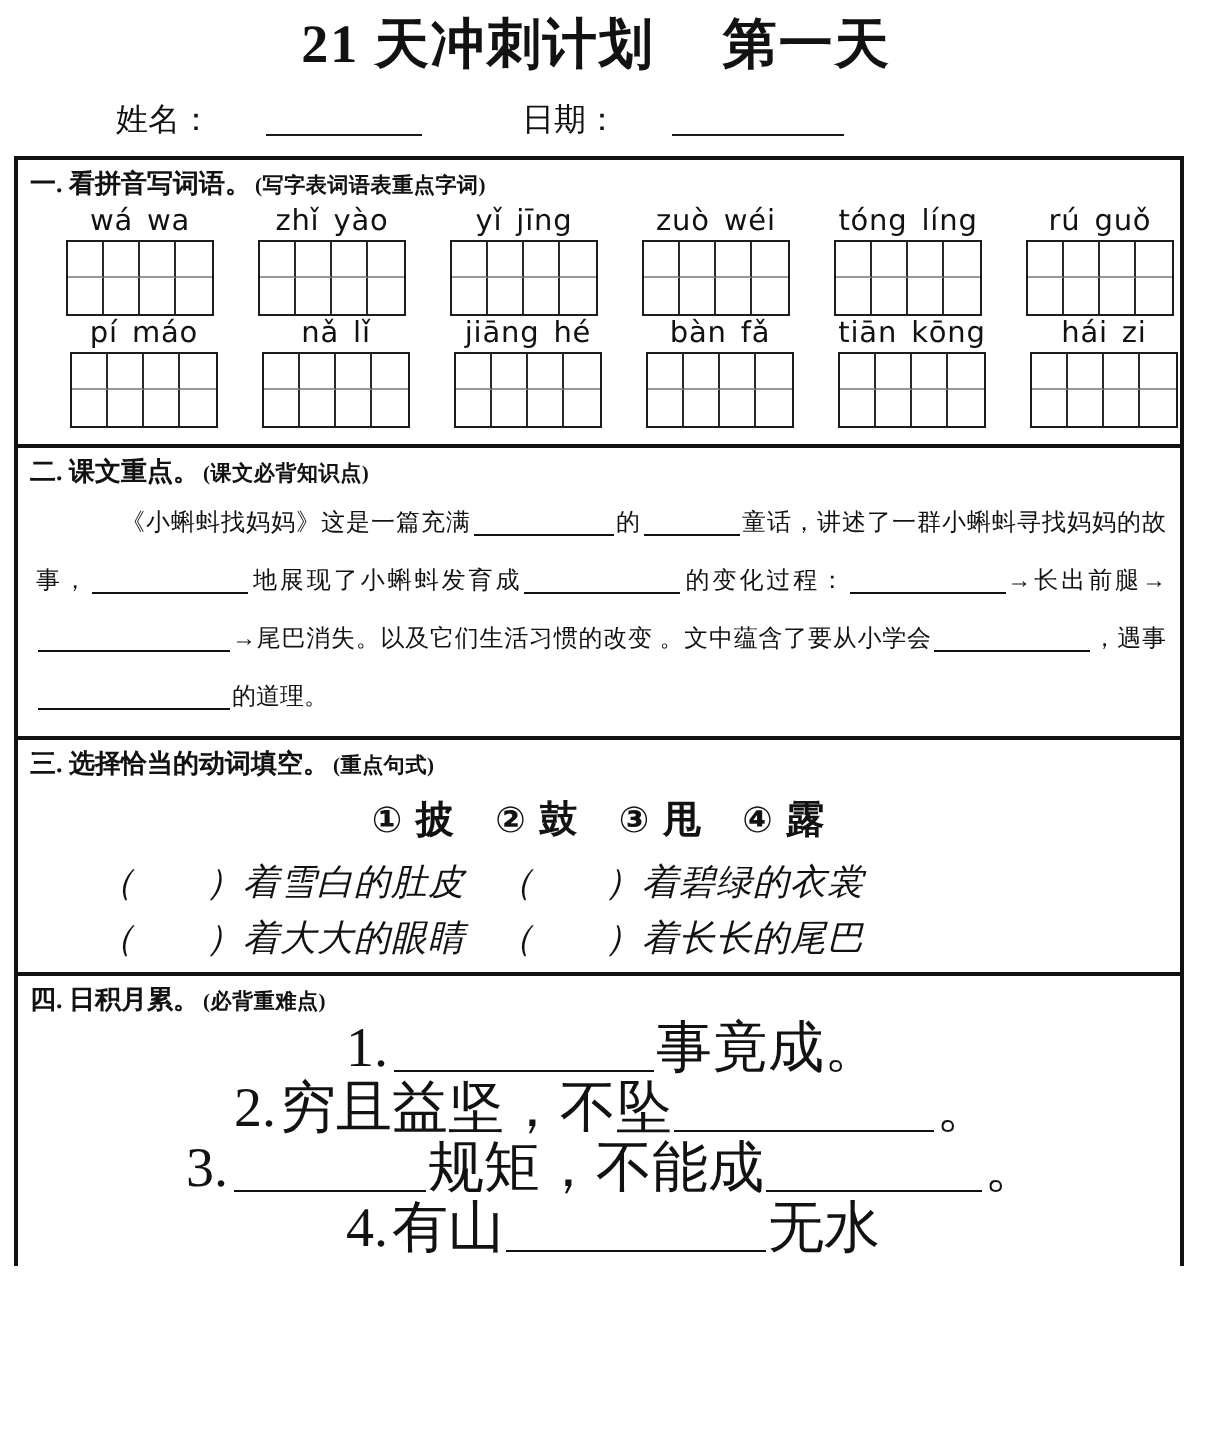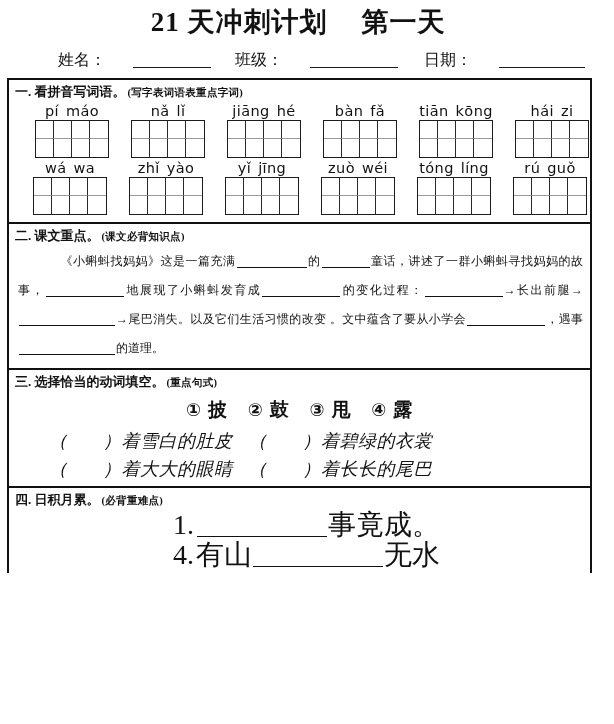--- a/index.html
+++ b/index.html
@@ -207,40 +207,117 @@
   <div class="title-row">
     <span class="title-main">21 天冲刺计划</span><span class="title-gap"></span><span class="title-day">第一天</span>
   </div>
 
   <div class="meta-row">
     <span class="meta-field">
       <span class="meta-label">姓名：</span>
       <span class="meta-blank mb-name"></span>
     </span>
     <span class="meta-sep-a"></span>
-    <span class="meta-field">
-      <span class="meta-label">班级：</span>
-      <span class="meta-blank mb-class"></span>
-    </span>
     <span class="meta-sep-b"></span>
     <span class="meta-field">
       <span class="meta-label">日期：</span>
       <span class="meta-blank mb-date"></span>
     </span>
   </div>
 
   <div class="frame">
 
     <div class="sec">
       <div class="sec-head">
         <span class="idx">一. 看拼音写词语。</span>
         <span class="sub">(写字表词语表重点字词)</span>
       </div>
       <div class="pinyin-rows">
 
+        <div class="pinyin-row r1">
+          <div class="word-cell">
+            <div class="pinyin"><span class="syl">wá</span><span class="syl">wa</span></div>
+            <div class="tianzi">
+                <div></div>
+                <div></div>
+                <div></div>
+                <div></div>
+                <div></div>
+                <div></div>
+                <div></div>
+                <div></div>
+              </div>
+          </div>
+          <div class="word-cell">
+            <div class="pinyin"><span class="syl">zhǐ</span><span class="syl">yào</span></div>
+            <div class="tianzi">
+                <div></div>
+                <div></div>
+                <div></div>
+                <div></div>
+                <div></div>
+                <div></div>
+                <div></div>
+                <div></div>
+              </div>
+          </div>
+          <div class="word-cell">
+            <div class="pinyin"><span class="syl">yǐ</span><span class="syl">jīng</span></div>
+            <div class="tianzi">
+                <div></div>
+                <div></div>
+                <div></div>
+                <div></div>
+                <div></div>
+                <div></div>
+                <div></div>
+                <div></div>
+              </div>
+          </div>
+          <div class="word-cell">
+            <div class="pinyin"><span class="syl">zuò</span><span class="syl">wéi</span></div>
+            <div class="tianzi">
+                <div></div>
+                <div></div>
+                <div></div>
+                <div></div>
+                <div></div>
+                <div></div>
+                <div></div>
+                <div></div>
+              </div>
+          </div>
+          <div class="word-cell">
+            <div class="pinyin"><span class="syl">tóng</span><span class="syl">líng</span></div>
+            <div class="tianzi">
+                <div></div>
+                <div></div>
+                <div></div>
+                <div></div>
+                <div></div>
+                <div></div>
+                <div></div>
+                <div></div>
+              </div>
+          </div>
+          <div class="word-cell">
+            <div class="pinyin"><span class="syl">rú</span><span class="syl">guǒ</span></div>
+            <div class="tianzi">
+                <div></div>
+                <div></div>
+                <div></div>
+                <div></div>
+                <div></div>
+                <div></div>
+                <div></div>
+                <div></div>
+              </div>
+          </div>
+        </div>
+
         <div class="pinyin-row r2">
           <div class="word-cell">
             <div class="pinyin"><span class="syl">pí</span><span class="syl">máo</span></div>
             <div class="tianzi">
                 <div></div>
                 <div></div>
                 <div></div>
                 <div></div>
                 <div></div>
                 <div></div>
@@ -295,101 +372,20 @@
                 <div></div>
                 <div></div>
                 <div></div>
                 <div></div>
                 <div></div>
                 <div></div>
               </div>
           </div>
           <div class="word-cell">
             <div class="pinyin"><span class="syl">hái</span><span class="syl">zi</span></div>
-            <div class="tianzi">
-                <div></div>
-                <div></div>
-                <div></div>
-                <div></div>
-                <div></div>
-                <div></div>
-                <div></div>
-                <div></div>
-              </div>
-          </div>
-        </div>
-
-        <div class="pinyin-row r1">
-          <div class="word-cell">
-            <div class="pinyin"><span class="syl">wá</span><span class="syl">wa</span></div>
-            <div class="tianzi">
-                <div></div>
-                <div></div>
-                <div></div>
-                <div></div>
-                <div></div>
-                <div></div>
-                <div></div>
-                <div></div>
-              </div>
-          </div>
-          <div class="word-cell">
-            <div class="pinyin"><span class="syl">zhǐ</span><span class="syl">yào</span></div>
-            <div class="tianzi">
-                <div></div>
-                <div></div>
-                <div></div>
-                <div></div>
-                <div></div>
-                <div></div>
-                <div></div>
-                <div></div>
-              </div>
-          </div>
-          <div class="word-cell">
-            <div class="pinyin"><span class="syl">yǐ</span><span class="syl">jīng</span></div>
-            <div class="tianzi">
-                <div></div>
-                <div></div>
-                <div></div>
-                <div></div>
-                <div></div>
-                <div></div>
-                <div></div>
-                <div></div>
-              </div>
-          </div>
-          <div class="word-cell">
-            <div class="pinyin"><span class="syl">zuò</span><span class="syl">wéi</span></div>
-            <div class="tianzi">
-                <div></div>
-                <div></div>
-                <div></div>
-                <div></div>
-                <div></div>
-                <div></div>
-                <div></div>
-                <div></div>
-              </div>
-          </div>
-          <div class="word-cell">
-            <div class="pinyin"><span class="syl">tóng</span><span class="syl">líng</span></div>
-            <div class="tianzi">
-                <div></div>
-                <div></div>
-                <div></div>
-                <div></div>
-                <div></div>
-                <div></div>
-                <div></div>
-                <div></div>
-              </div>
-          </div>
-          <div class="word-cell">
-            <div class="pinyin"><span class="syl">rú</span><span class="syl">guǒ</span></div>
             <div class="tianzi">
                 <div></div>
                 <div></div>
                 <div></div>
                 <div></div>
                 <div></div>
                 <div></div>
                 <div></div>
                 <div></div>
               </div>
@@ -423,19 +419,21 @@
     </div>
 
     <div class="sec last clip-bottom">
       <div class="sec-head">
         <span class="idx">四. 日积月累。</span>
         <span class="sub">(必背重难点)</span>
       </div>
 
       <div class="accum-line"><span class="no">1.</span><span class="blank b130"></span><span>事竟成。</span></div>
 
-
+      <div class="accum-line"><span class="no">2.</span><span>穷且益坚，不坠</span><span class="blank b130"></span><span>。</span></div>
+
+      <div class="accum-line"><span class="no">3.</span><span class="blank b96"></span><span>规矩，不能成</span><span class="blank b108"></span><span>。</span></div>
 
       <div class="accum-line"><span class="no">4.</span><span>有山</span><span class="blank b130"></span><span>无水</span></div>
     </div>
 
   </div>
 </div>
 
 </body></html>

